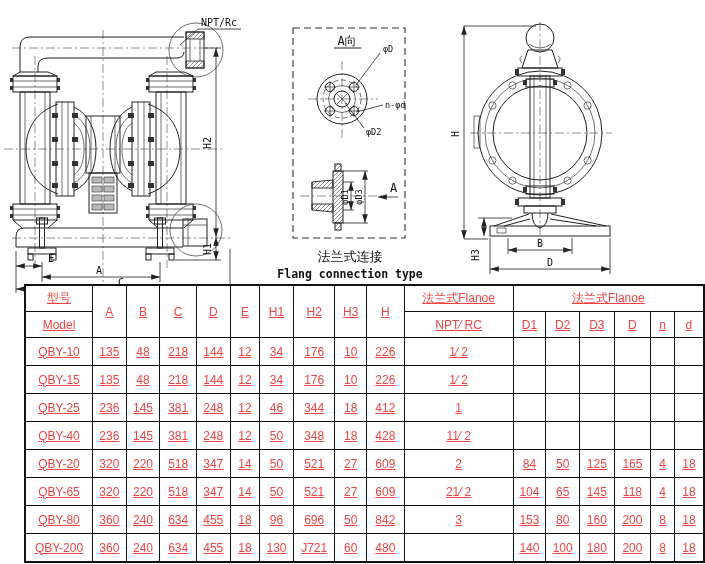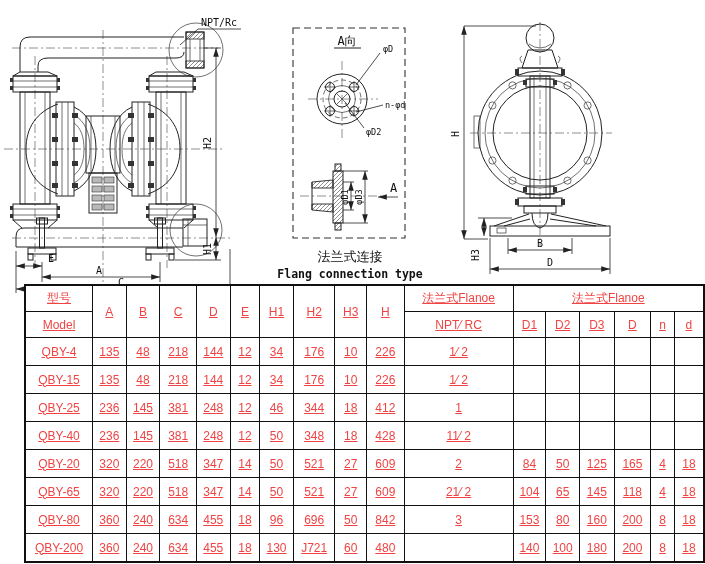--- a/index.html
+++ b/index.html
@@ -352,21 +352,21 @@
         <th>D1</th>
         <th>D2</th>
         <th>D3</th>
         <th>D</th>
         <th>n</th>
         <th>d</th>
       </tr>
     </thead>
     <tbody>
         <tr>
-          <td>QBY-4</td>
+          <td>QBY-10</td>
           <td>135</td>
           <td>48</td>
           <td>218</td>
           <td>144</td>
           <td>12</td>
           <td>34</td>
           <td>176</td>
           <td>10</td>
           <td>226</td>
           <td>1⁄ 2</td>

